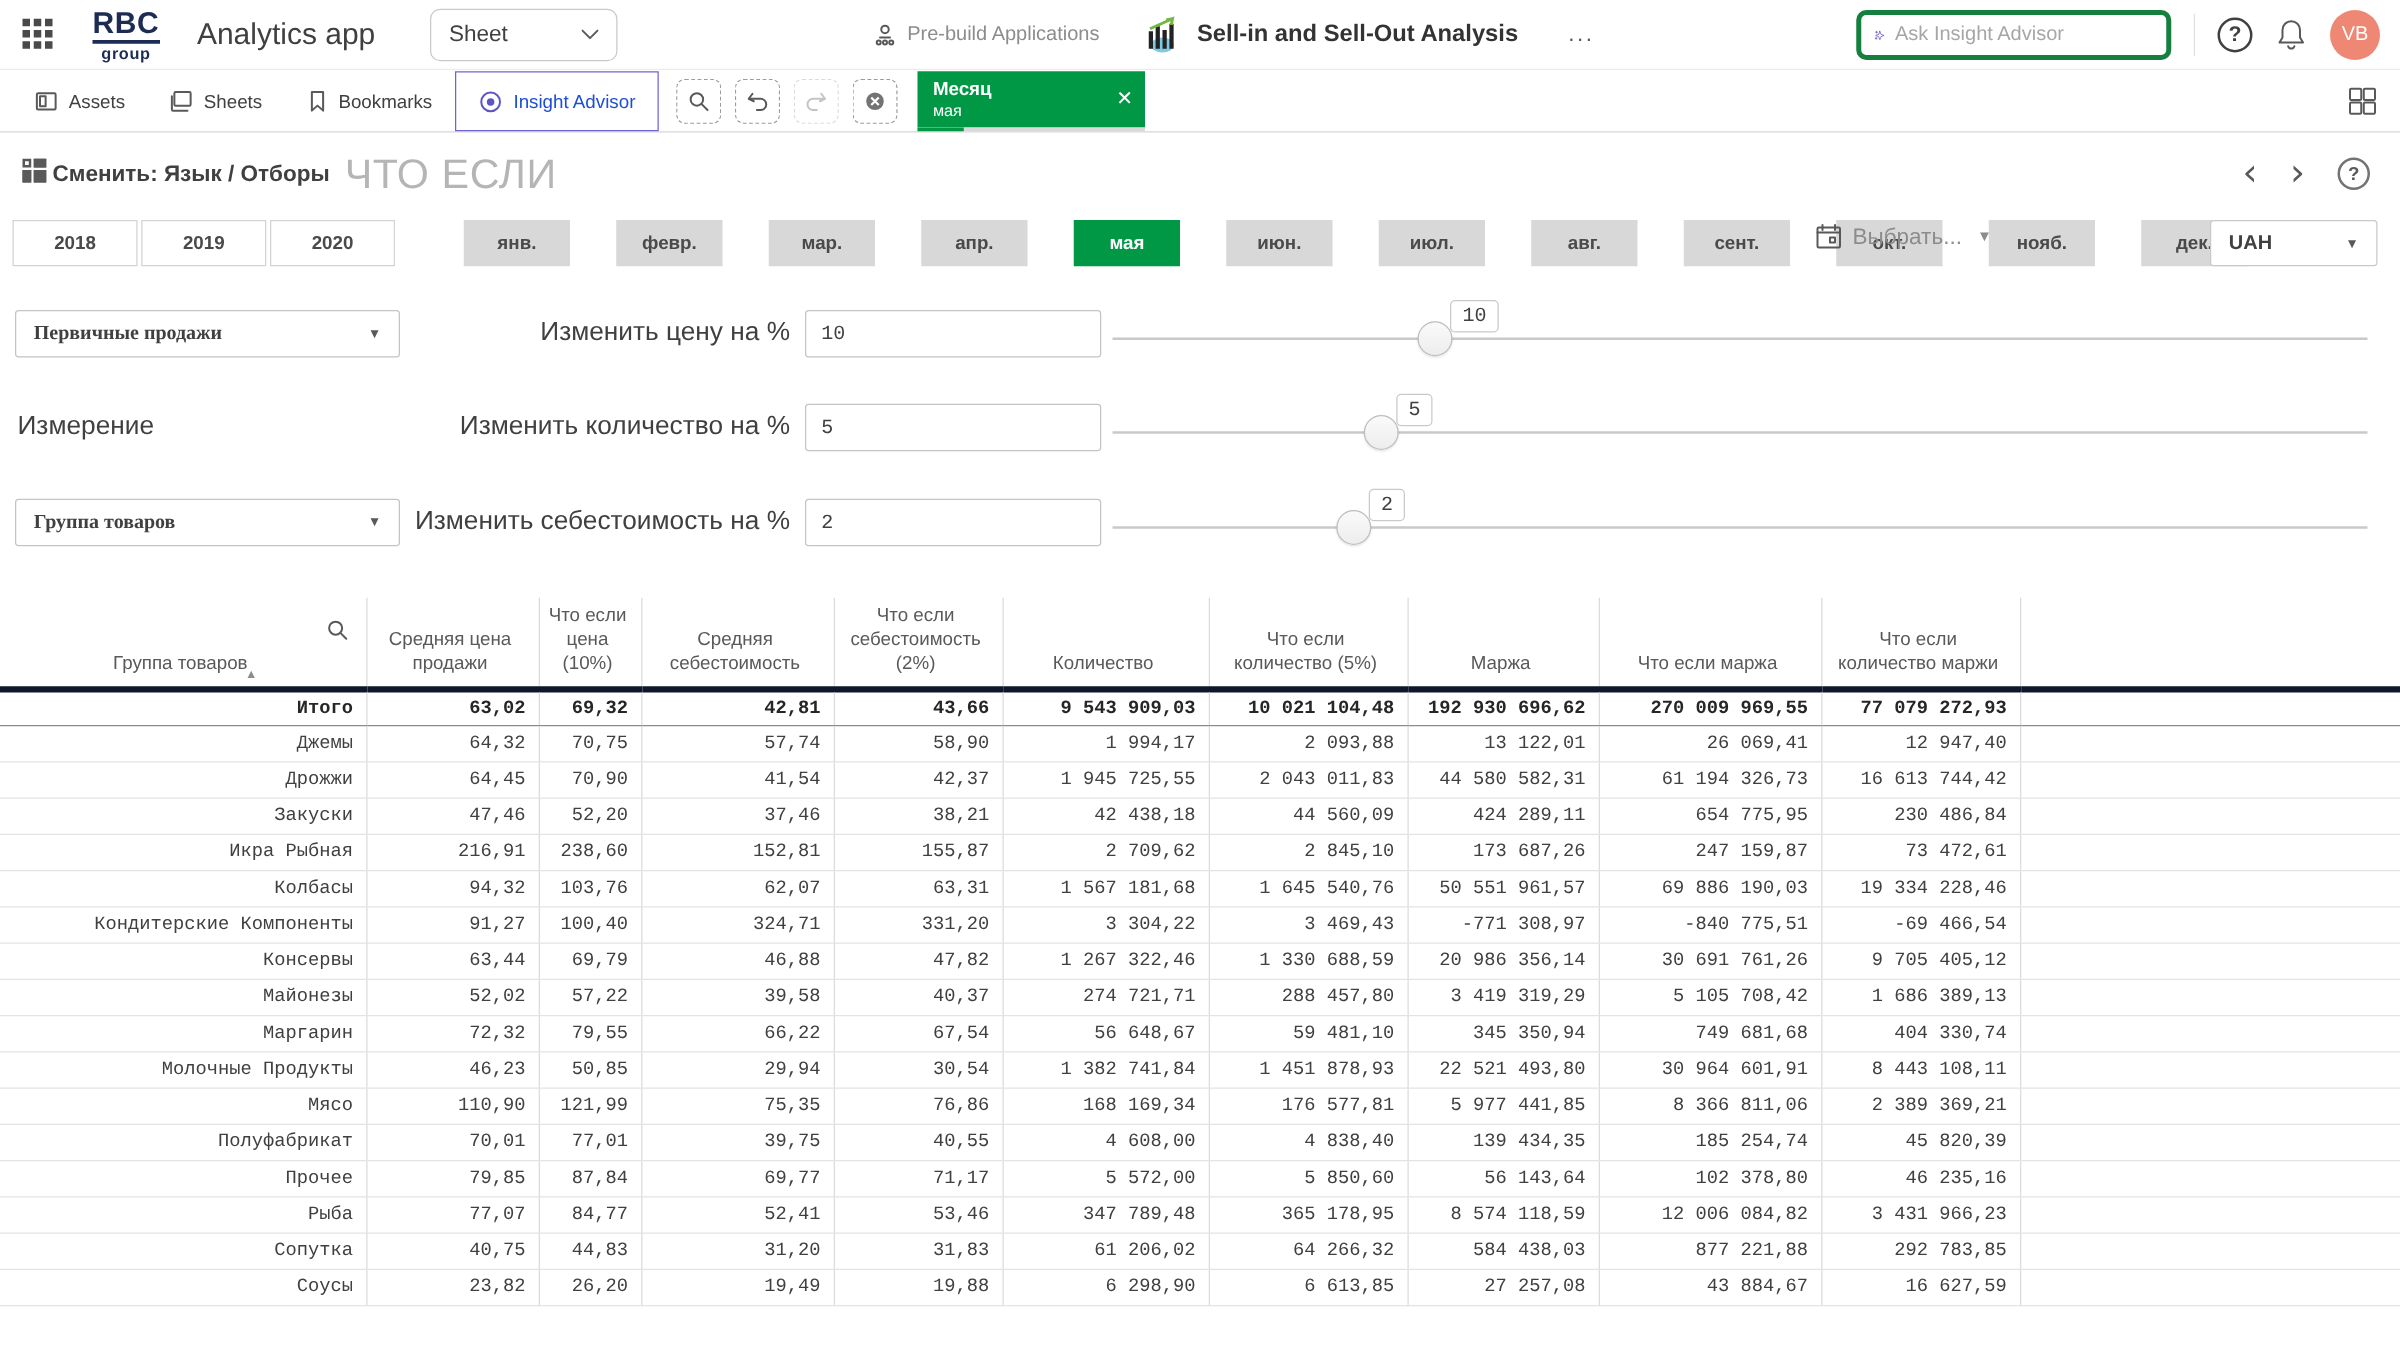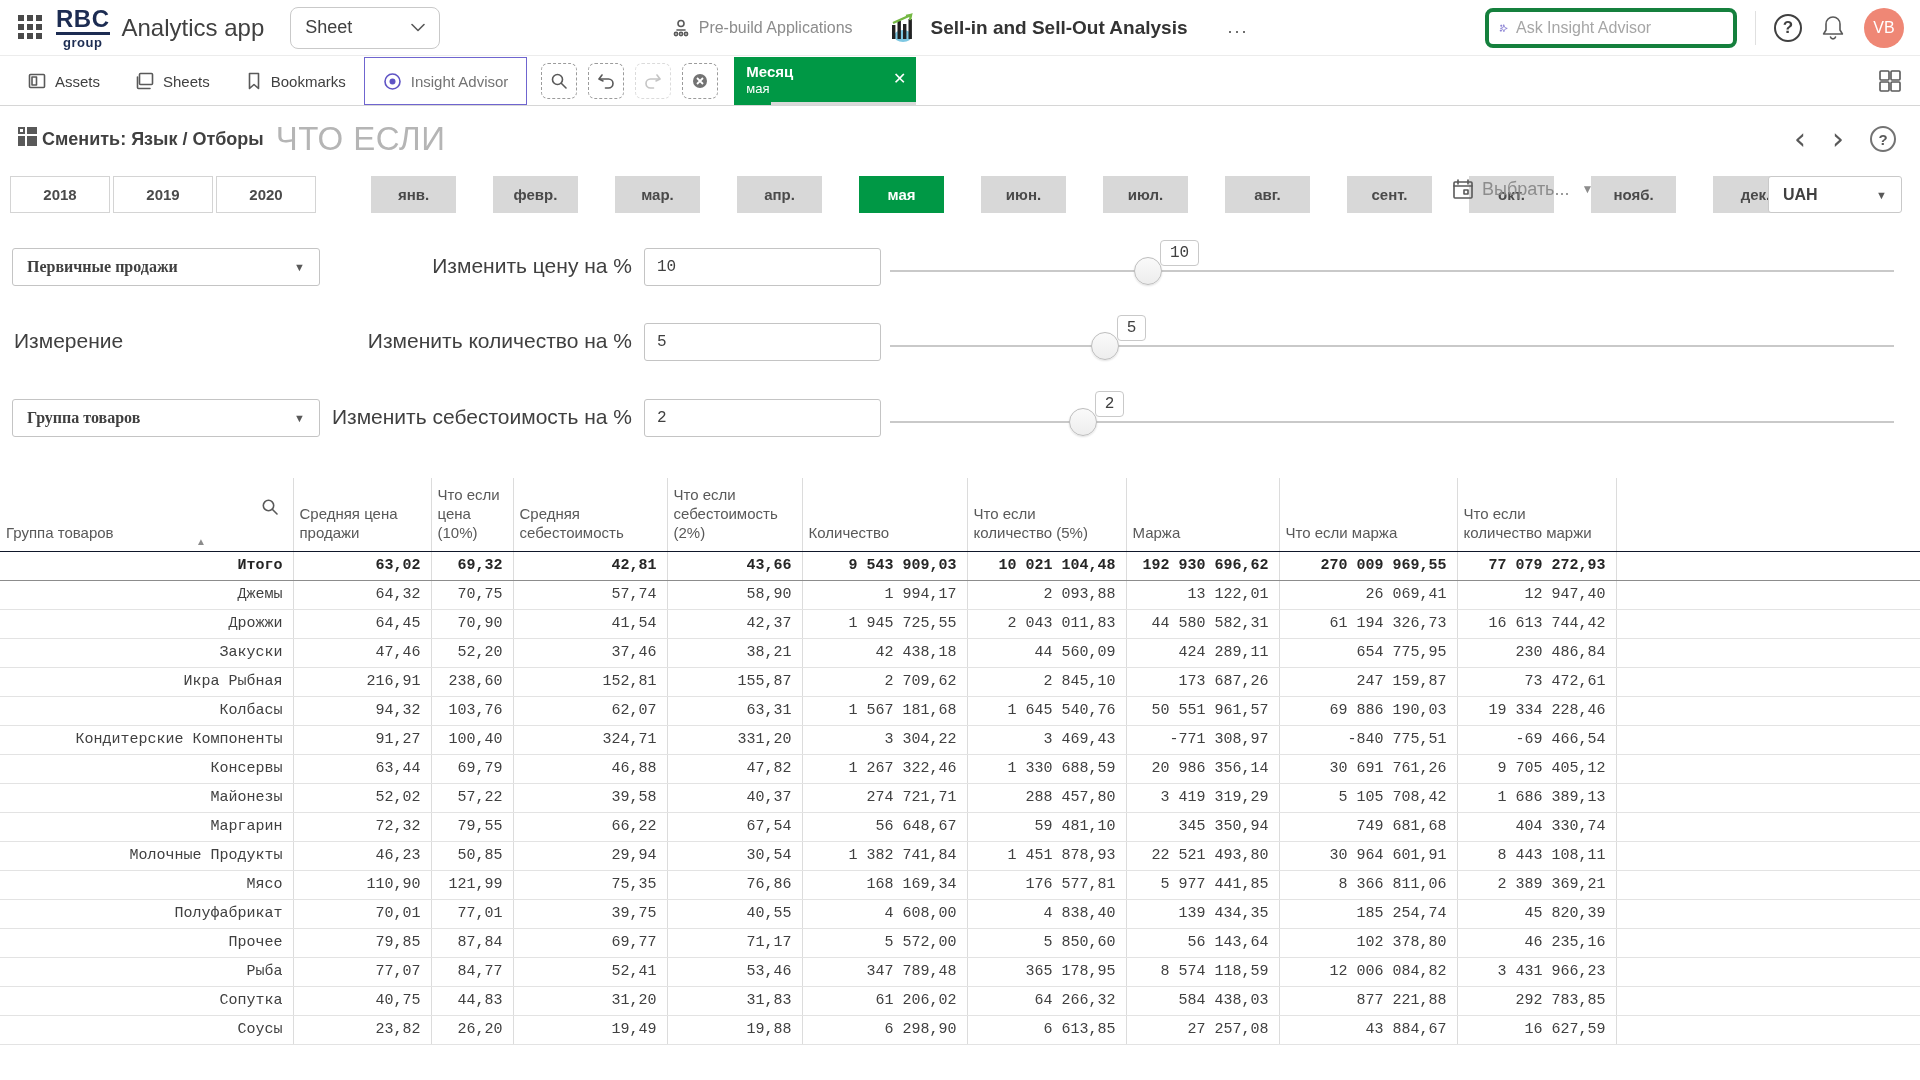--- a/index.html
+++ b/index.html
@@ -3,21 +3,21 @@
 <meta charset="utf-8">
 <style>
   * { margin:0; padding:0; box-sizing:border-box; }
   html,body { background:#fff; }
   .app { position:relative; width:1920px; height:1080px; overflow:hidden; background:#fff;
          font-family:"Liberation Sans",sans-serif; color:#404040; }
 
   
   .topbar { position:absolute; left:0; top:0; width:1920px; height:56px;
             display:flex; align-items:center; border-bottom:1px solid #ececec; }
-  .tb-left { display:flex; align-items:center; gap:12px; padding-left:18px; flex:0 0 auto; }
+  .tb-left { display:flex; align-items:center; gap:30px; padding-left:18px; flex:0 0 auto; }
   .launcher { width:26px; height:26px; display:grid; grid-template-columns:repeat(3,6px);
               grid-template-rows:repeat(3,6px); gap:3px; cursor:pointer; }
   .launcher span { background:#4a4a4a; }
   .logo { display:flex; flex-direction:column; align-items:center; line-height:1;
           color:#1c2c52; font-weight:bold; }
   .logo .l1 { font-size:24px; letter-spacing:.5px; border-bottom:3px solid #1c2c52; padding-bottom:1px;}
   .logo .l2 { font-size:13px; letter-spacing:.5px; margin-top:1px; }
   .app-title { font-size:24px; color:#404040; }
   .sheet-select { margin-left:14px; width:150px; height:42px; border:1px solid #c9c9c9; border-radius:8px;
                   background:#fff; display:flex; align-items:center; justify-content:space-between;
@@ -40,21 +40,21 @@
   .avatar { width:40px; height:40px; border-radius:50%; background:#ef8775; color:#fff;
             display:flex; align-items:center; justify-content:center; font-size:16px; cursor:pointer; }
 
   
   .toolbar { position:absolute; left:0; top:57px; width:1920px; height:49px; display:flex;
              align-items:stretch; border-bottom:1px solid #d6d6d6; }
   .tabs { display:flex; align-items:stretch; padding-left:10px; }
   .tab { display:flex; align-items:center; gap:9px; padding:0 18px; font-size:15px; color:#404040;
          cursor:pointer; }
   .tab svg { flex:0 0 auto; }
-  .tab.active { border:1px solid #6f65cf; color:#737373; }
+  .tab.active { border:1px solid #6f65cf; color:#1d4ed8; }
   .sel-tools { display:flex; align-items:center; gap:11px; margin-left:14px; }
   .sel-box { width:36px; height:36px; border:1px dashed #9b9b9b; border-radius:7px; display:flex;
              align-items:center; justify-content:center; cursor:pointer; background:#fff; }
   .sel-box.disabled { opacity:.35; }
   .chip-wrap { margin-left:16px; width:182px; align-self:stretch; display:flex; flex-direction:column; cursor:pointer; }
   .chip { flex:1; background:#009845; color:#fff; display:flex; align-items:flex-start;
           justify-content:space-between; padding:6px 10px 4px 12px; }
   .chip-field { font-size:15px; font-weight:bold; line-height:1.2; }
   .chip-value { font-size:13px; line-height:1.3; }
   .chip-x { font-size:16px; margin-top:6px; cursor:pointer; }
@@ -115,23 +115,23 @@
                     transform:translateX(-50%); cursor:pointer; box-shadow:0 1px 2px rgba(0,0,0,.12); }
   .slider .bubble { position:absolute; top:-6px; height:26px; border:1px solid #c9c9c9; border-radius:4px;
                     background:#fff; padding:0 9px; display:flex; align-items:center; font-size:16px;
                     color:#404040; font-family:"Liberation Mono","DejaVu Sans Mono",monospace; }
 
   
   .table-wrap { position:absolute; left:0; top:478px; width:1920px; height:602px; overflow:hidden; }
   table.grid { width:1920px; border-collapse:collapse; table-layout:fixed; }
   table.grid th, table.grid td { border-right:1px solid #dcdcdc; overflow:hidden; white-space:nowrap; }
   table.grid th:last-child, table.grid td:last-child { border-right:none; }
-  table.grid thead th { height:73px; vertical-align:bottom; text-align:left; padding:6px 10px 8px 6px;
+  table.grid thead th { height:73px; vertical-align:bottom; text-align:center; padding:6px 10px 8px 6px;
                         font-weight:normal; font-size:15px; color:#595959; line-height:1.25;
-                        white-space:normal; border-bottom:1px solid #0f172a; cursor:pointer; }
+                        white-space:normal; border-bottom:5px solid #0f172a; cursor:pointer; }
   th.th-name { text-align:left; position:relative; }
   th.th-name .sort-tri { position:absolute; left:196px; bottom:2px; font-size:10px; color:#8c8c8c; }
   th.th-name .search-ic { position:absolute; right:14px; bottom:30px; }
   table.grid td { height:29px; padding:0 10px; font-size:15px; text-align:right;
                   font-family:"Liberation Mono","DejaVu Sans Mono",monospace; color:#404040;
                   border-bottom:1px solid #e3e3e3; }
   td.cell-name { text-align:left; font-family:"Liberation Sans",sans-serif; color:#404040; cursor:pointer; }
   tr.total td { font-weight:bold; color:#262626; border-bottom:1px solid #8c8c8c; }
   td.c-green { color:#2e7d3f; }
   td.c-red { color:#e8513d; }

